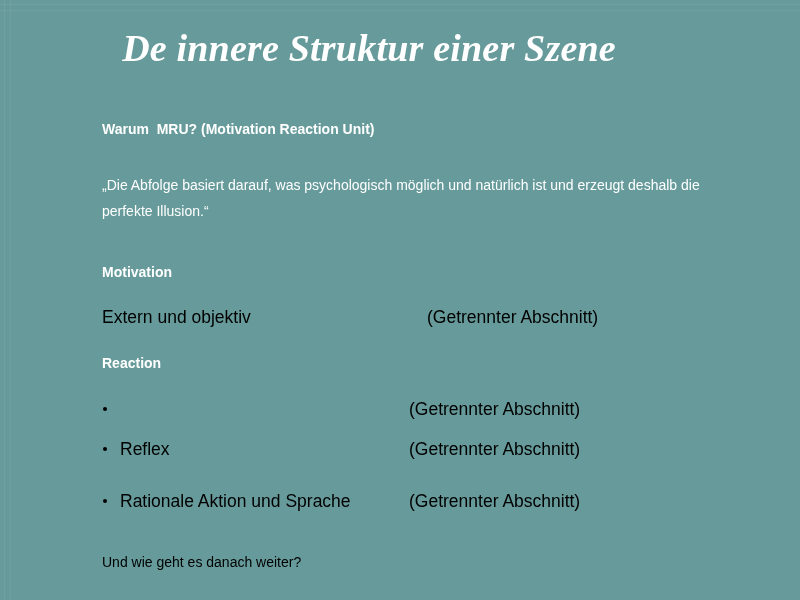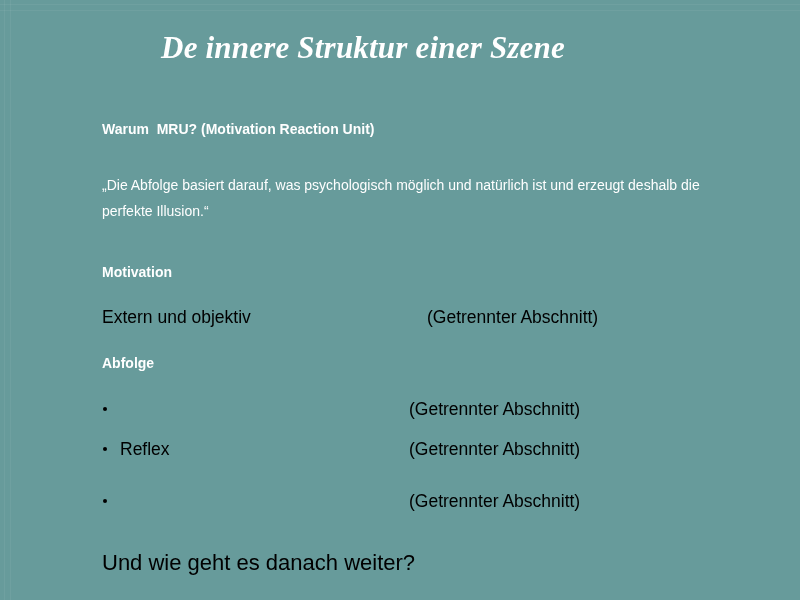--- a/index.html
+++ b/index.html
@@ -29,28 +29,28 @@
     pointer-events: none;
   }
   .edge-line.v1 { left: 4px;  top: 0;    width: 1px;  height: 600px; }
   .edge-line.v2 { left: 10px; top: 0;    width: 1px;  height: 600px; }
   .edge-line.h1 { left: 0;    top: 4px;  width: 800px; height: 1px; }
   .edge-line.h2 { left: 0;    top: 10px; width: 800px; height: 1px; }
 
   
   #title {
     position: absolute;
-    left: 0;
+    left: 6px;
     top: 29px;
     width: 726px;
     text-align: center;
     font-family: "Liberation Serif", "DejaVu Serif", serif;
     font-weight: bold;
     font-style: italic;
-    font-size: 31px;
+    font-size: 38px;
     line-height: 38px;
     color: #ffffff;
     letter-spacing: 0.2px;
   }
 
   
   #body-block {
     position: absolute;
     left: 102px;
     top: 118px;
@@ -73,21 +73,21 @@
   .quote {
     color: #ffffff;
     font-size: 14px;
     line-height: 26px;
     white-space: normal;
     width: 612px;
   }
 
   .plain {
     color: #000000;
-    font-size: 22px;
+    font-size: 14px;
     text-align: right;
   }
 
   
   .row {
     position: relative;
     color: #000000;
     font-size: 17.5px;
     line-height: 23px;
     height: 23px;
@@ -144,34 +144,35 @@
 
     <div class="line quote at-1">„Die Abfolge basiert darauf, was psychologisch möglich und natürlich ist und erzeugt deshalb die perfekte Illusion.“</div>
 
     <div class="line heading at-2">Motivation</div>
 
     <div class="row at-3">
       <span class="label">Extern und objektiv</span>
       <span class="note" style="left:325px;">(Getrennter Abschnitt)</span>
     </div>
 
-    <div class="line heading at-4">Abfolge</div>
+    <div class="line heading at-4">Reaction</div>
 
     <div class="row indent at-5">
       <span class="bullet"></span>
       <span class="note" style="left:307px;">(Getrennter Abschnitt)</span>
     </div>
 
     <div class="row indent at-6">
       <span class="bullet"></span>
       <span class="label">Reflex</span>
       <span class="note" style="left:307px;">(Getrennter Abschnitt)</span>
     </div>
 
     <div class="row indent at-7">
       <span class="bullet"></span>
+      <span class="label">Rationale Aktion und Sprache</span>
       <span class="note" style="left:307px;">(Getrennter Abschnitt)</span>
     </div>
 
     <div class="line plain at-8">Und wie geht es danach weiter?</div>
 
   </div>
 </div>
 
 </body></html>

